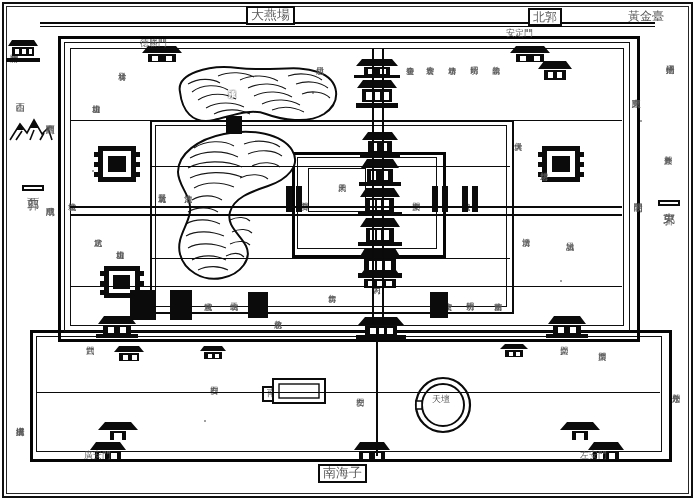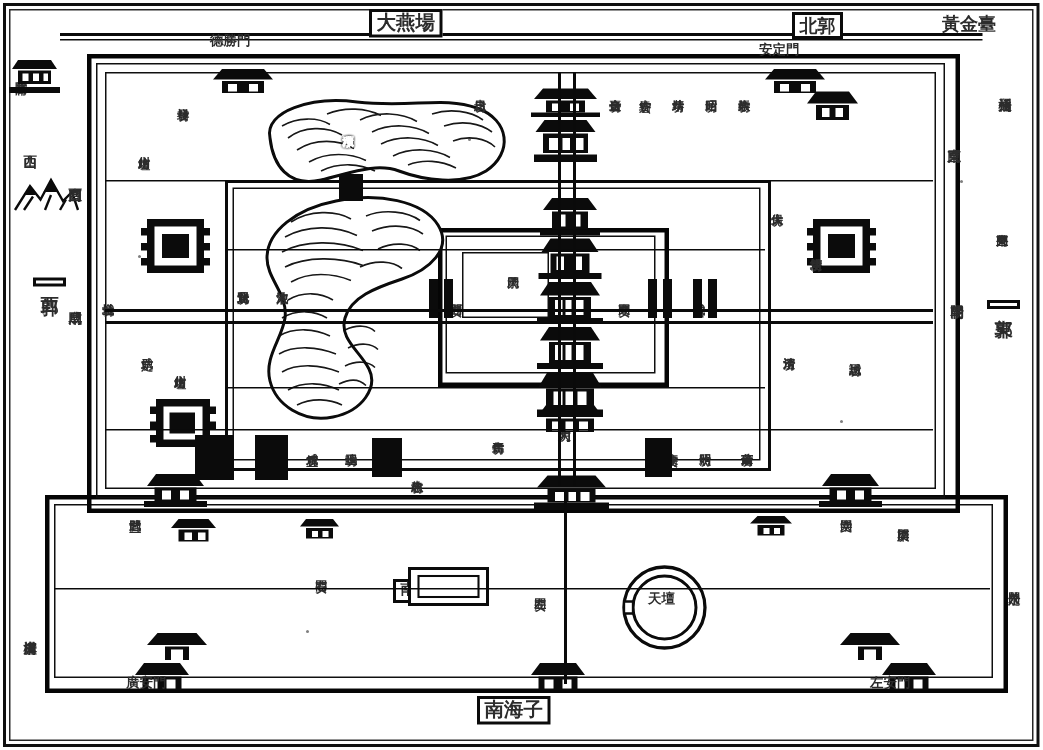--- a/index.html
+++ b/index.html
@@ -16,23 +16,23 @@
   }
   .ln{position:absolute;background:#101010;}
   .frame{position:absolute;border:2px solid #111;background:transparent;}
   .frame-thin{position:absolute;border:1px solid #141414;background:transparent;}
   .frame-thick{position:absolute;border:3px solid #0b0b0b;background:transparent;}
   .fill-dark{position:absolute;background:#111;}
 
   
   .lbl{
     position:absolute;
-    color:#4c1d95;
+    color:#c2410c;
     font-family:"DejaVu Sans","Liberation Sans",sans-serif;
-    font-weight:700;
+    font-weight:400;
     line-height:1.02;
     white-space:pre;
     letter-spacing:0px;
     text-rendering:geometricPrecision;
   }
   .v{writing-mode:vertical-rl;text-orientation:upright;}
   .h{writing-mode:horizontal-tb;}
   .boxed{
     border:2px solid #111;
     background:#fff;
@@ -346,21 +346,21 @@
       <g fill="#111">
           <path d="M2 9 L42 9 L36 2 L8 2 Z"></path>
           <rect x="8" y="10" width="28" height="8"></rect>
         </g>
       <g fill="#fff">
           <rect x="12" y="12" width="6" height="5"></rect>
           <rect x="26" y="12" width="6" height="5"></rect>
         </g>
     </svg>
   </div>
-  <div class="lbl h s9" style="left:140px;top:24px;">德勝門</div>
+  <div class="lbl h s9" style="left:140px;top:40px;">德勝門</div>
   <div class="lbl h s9" style="left:506px;top:30px;">安定門</div>
 
   <div class="pic" style="left:94px;top:142px;">
     <svg width="46" height="44" viewBox="0 0 46 44">
       <g fill="#111">
         <rect x="4" y="4" width="38" height="36"></rect>
       </g>
       <g fill="#fff">
         <rect x="9" y="9" width="28" height="26"></rect>
       </g>

